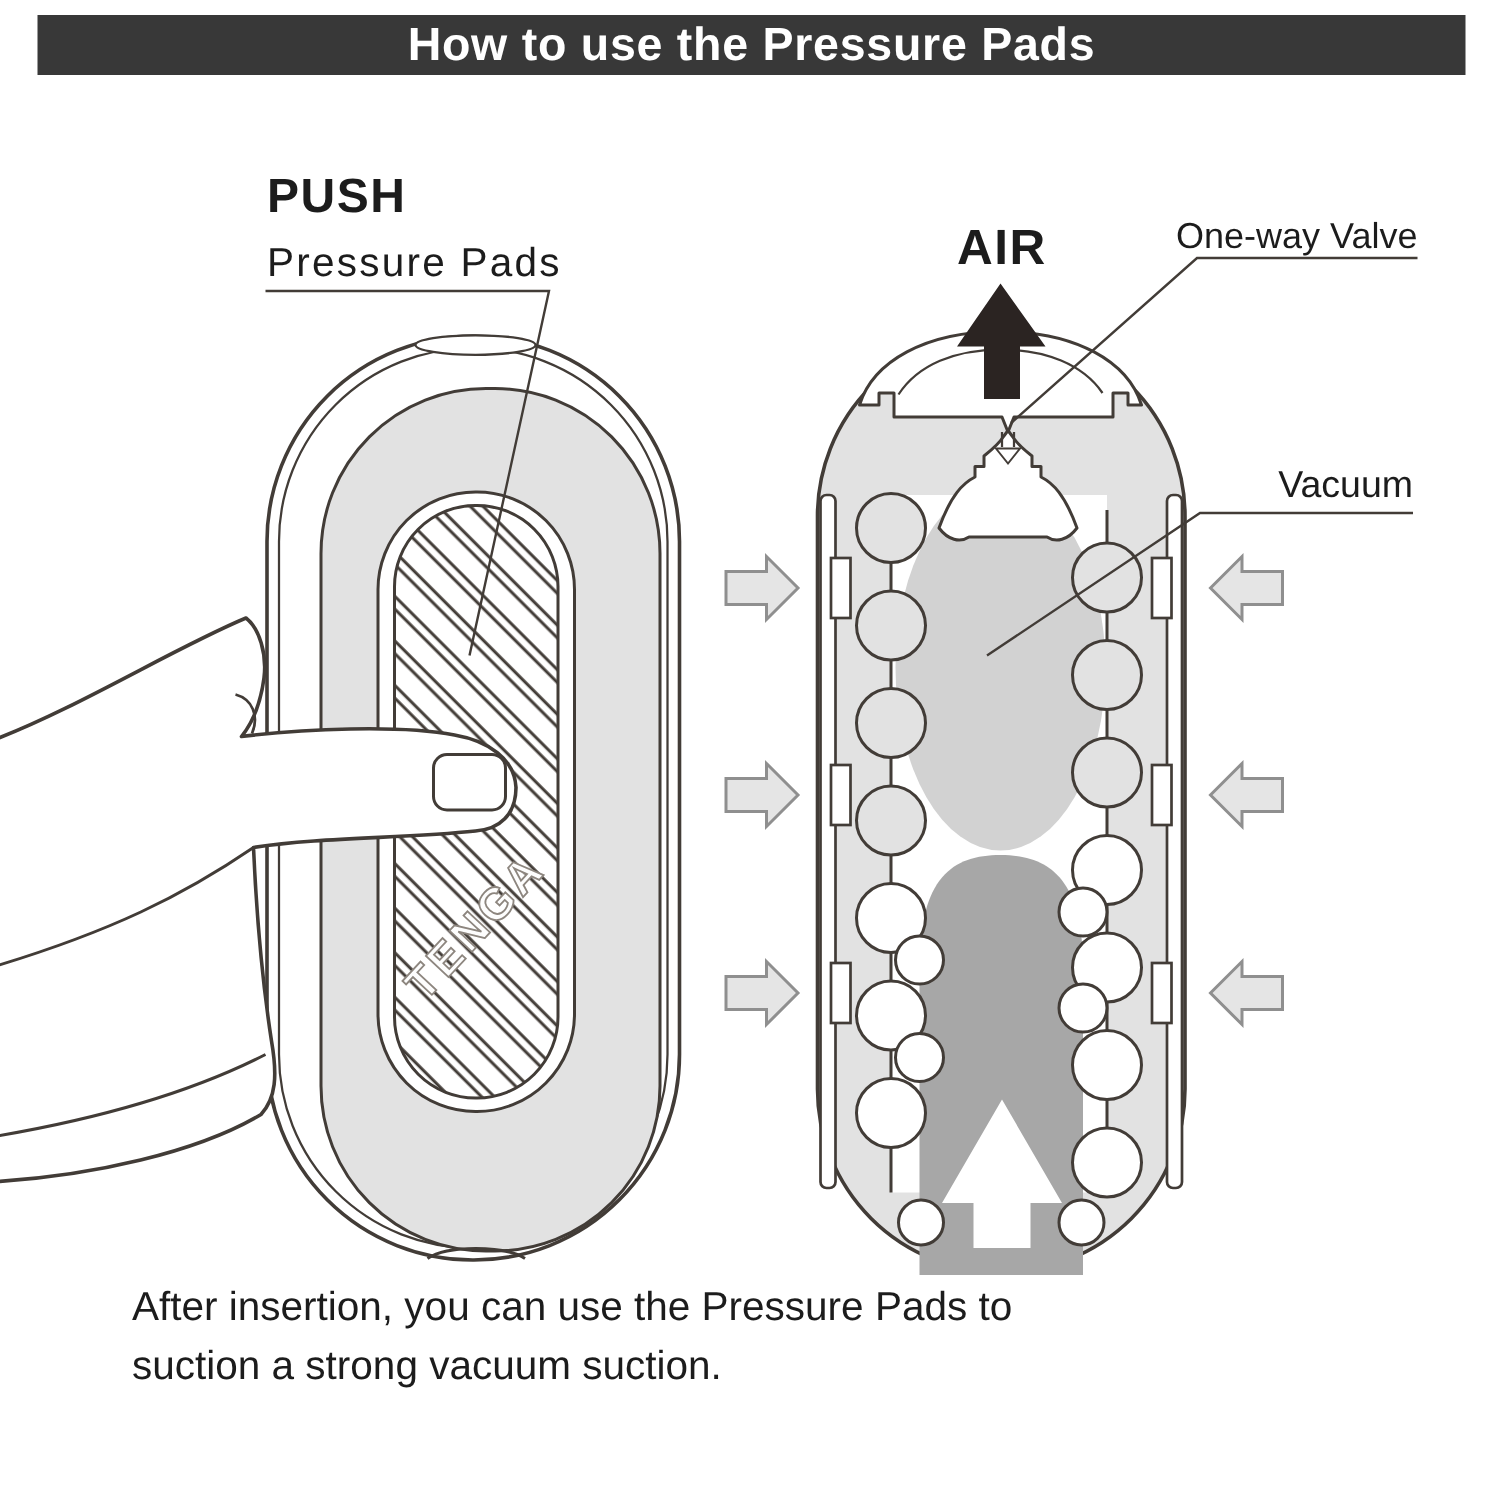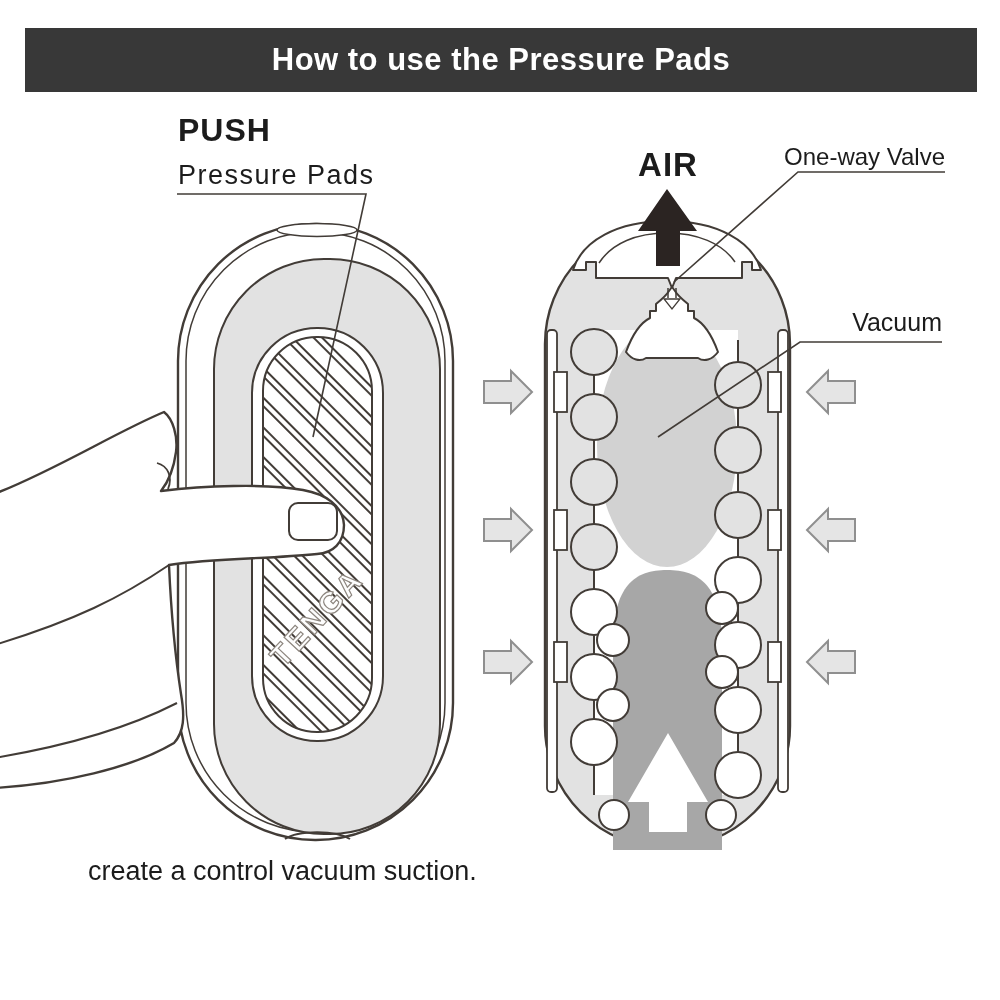--- a/index.html
+++ b/index.html
@@ -1,19 +1,19 @@
 <!DOCTYPE html>
 <html style="--title-bar-bg: #383838; --title-text: #ffffff; --text-color: #1c1c1c; --outline: #423c37; --body-gray: #e2e2e2; --vacuum-gray: #d2d2d2; --channel-dark: #a7a7a7; --arrow-fill: #e5e5e5; --arrow-stroke: #8f8f8f; --air-arrow: #2b2422; --logo-stroke: #8d867f;"><head>
 <meta charset="utf-8">
 <style>
   html,body{margin:0;padding:0;background:#ffffff;}
   #stage{position:relative;width:1000px;height:1000px;background:#fff;overflow:hidden;
          font-family:"Liberation Sans", sans-serif;}
   
-  #titlebar{position:absolute;left:25px;top:28px;width:952px;height:64px;
+  #titlebar{position:absolute;left:25px;top:10px;width:952px;height:40px;
             background:var(--title-bar-bg,#383838);display:flex;align-items:center;justify-content:center;}
   #titlebar .t{color:var(--title-text,#fff);font-size:31px;font-weight:bold;letter-spacing:.5px;}
   
   #caption{position:absolute;left:88px;top:852px;width:880px;color:var(--text-color,#1c1c1c);
            font-size:27px;line-height:39px;}
   
   svg text{font-family:"Liberation Sans", sans-serif;}
   .ln{stroke:var(--outline,#423c37);fill:none;}
   .outl{stroke:var(--outline,#423c37);}
   .white{fill:#ffffff;}
@@ -165,15 +165,16 @@
 
       <text class="lbl" x="945" y="165" text-anchor="end" font-size="24">One-way Valve</text>
       <path class="ln" stroke-width="1.6" d="M 945 172 H 798 L 674 282"></path>
 
       <text class="lbl" x="942" y="331" text-anchor="end" font-size="25">Vacuum</text>
       <path class="ln" stroke-width="1.6" d="M 942 342 H 800 L 658 437"></path>
     </g>
   </svg>
 
   <div id="caption">
-    <div>create a control vacuum suction.</div>
+    <div>After insertion, you can use the Pressure Pads to</div>
+    <div>suction a strong vacuum suction.</div>
   </div>
 </div>
 
 </body></html>

